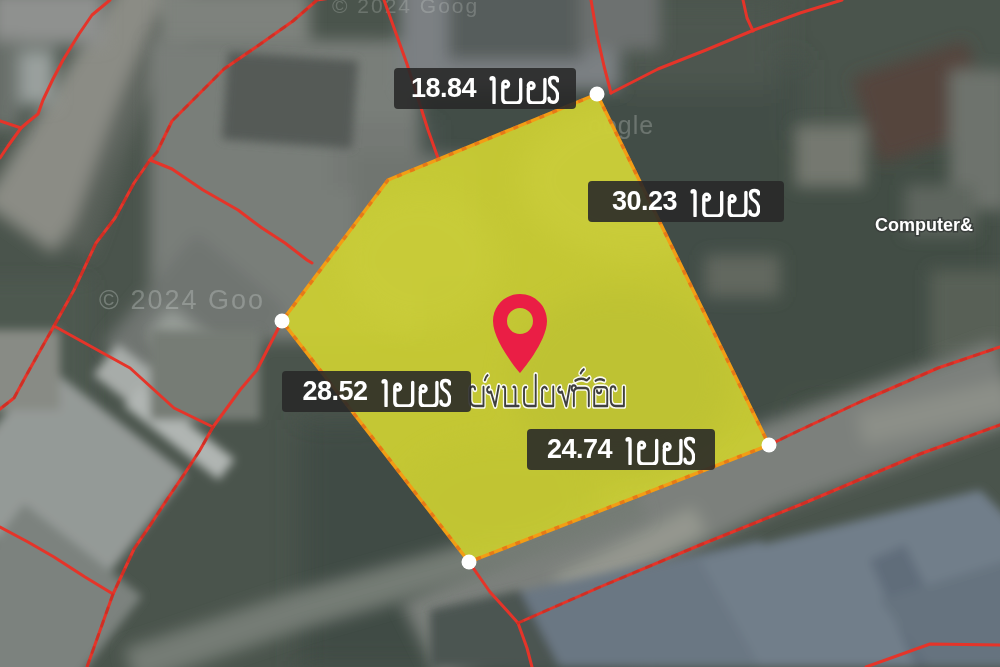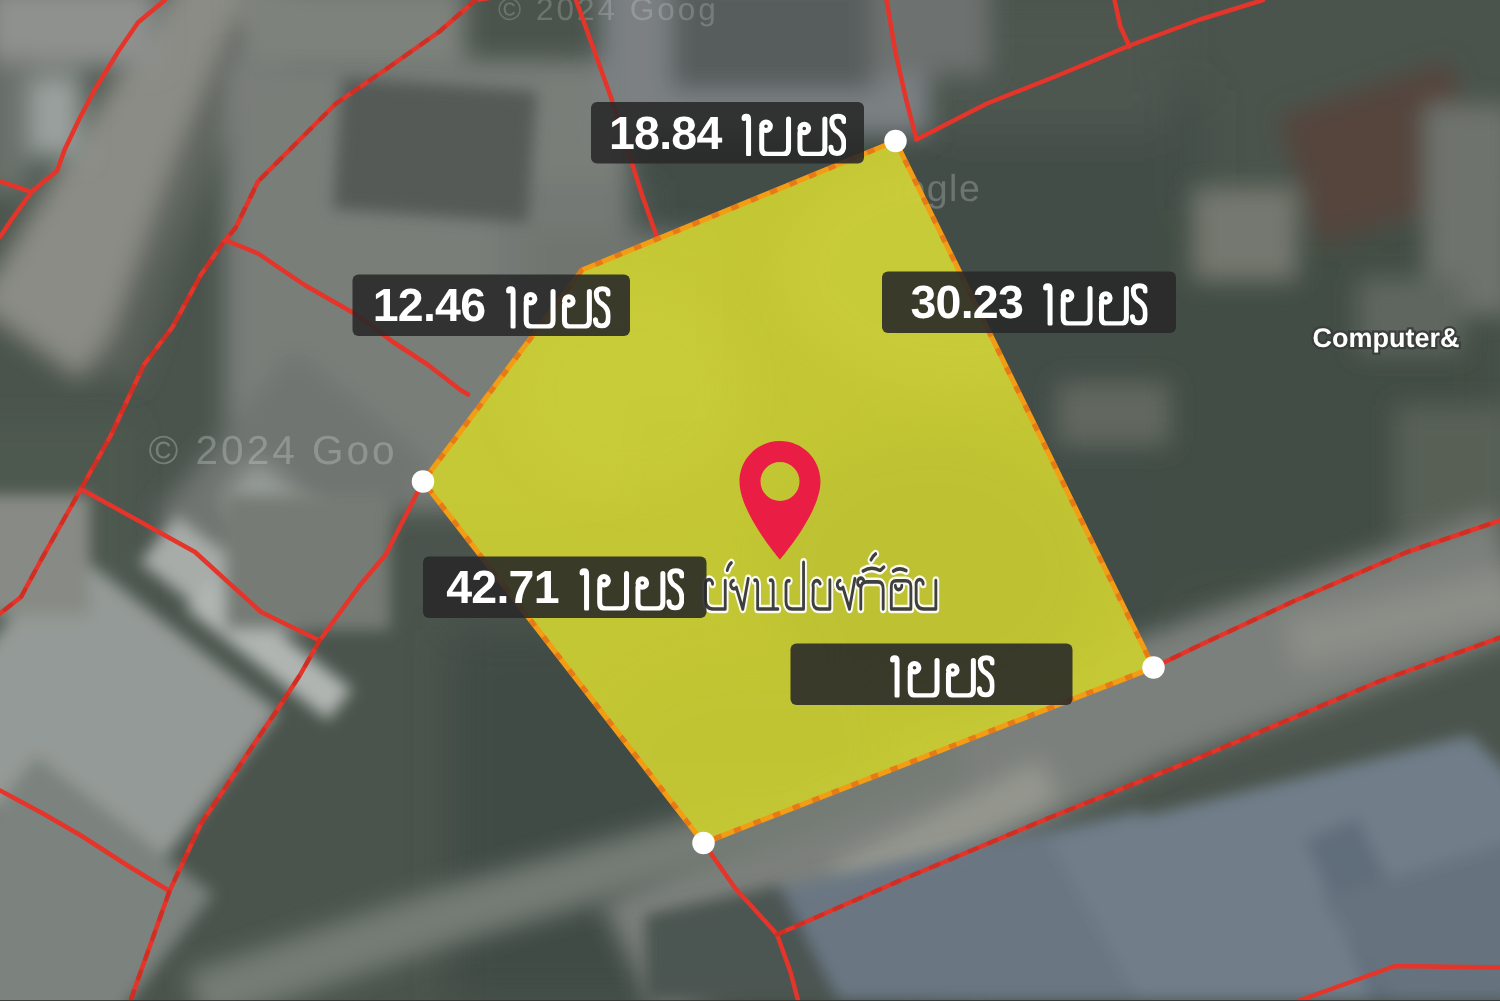--- a/index.html
+++ b/index.html
@@ -1,19 +1,19 @@
 <!DOCTYPE html>
 <html><head>
 <meta charset="utf-8">
 <style>
 html,body{margin:0;padding:0;background:#222;}
 #stage{position:relative;width:1000px;height:667px;overflow:hidden;font-family:"Liberation Sans",sans-serif;background:#4a544c;}
 #stage > svg.bgsvg{position:absolute;left:0;top:0;filter:blur(0.3px);}
 .lbl{position:absolute;background:rgba(40,40,40,0.89);border-radius:4px;display:flex;align-items:center;justify-content:center;color:#fff;filter:blur(0.35px);}
-.num{font-size:31px;letter-spacing:-0.5px;font-weight:bold;}
+.num{font-size:27px;letter-spacing:-0.5px;font-weight:bold;}
 </style>
 </head>
 <body>
 <div id="stage">
 
 <svg class="bgsvg" width="1000" height="667" viewBox="0 0 1000 667">
 <defs>
 <filter id="b5" x="-50%" y="-50%" width="200%" height="200%">
           <feGaussianBlur stdDeviation="5"></feGaussianBlur>
         </filter>
@@ -228,63 +228,51 @@
 <path d="M5.9,25 L5.9,4.8 Q5.9,3.1 4.5,3.1 Q3.3,3.1 3.3,4.3"></path>
 <circle cx="16" cy="8.8" r="2.5"></circle>
 <path d="M13.5,10.5 L13.5,21.5 Q13.5,25 17,25 L25.5,25 Q29,25 29,21.5 L29,4.6"></path>
 <circle cx="38.1" cy="10.1" r="2.5"></circle>
 <path d="M35.6,12.4 L35.6,21.5 Q35.6,25 39,25 L46.5,25 Q50,25 50,21.5 L50,4.6"></path>
 <path d="M61,6 Q61,3 57.5,3 Q54,3 54,6 Q54,10 57.5,12 Q61,14.5 61,19 Q61,24.5 57,24.5 Q53.5,24.5 53.5,21"></path>
 </g>
 </svg>
 </div>
 
-<div class="lbl" style="left:235px;top:183px;width:185px;height:41px;">
-<span class="num">12.46</span>
-<svg class="metr" width="72" height="30" viewBox="0 0 62 26" style="margin-left:11px;">
-<g fill="none" stroke="#fff" stroke-width="2.9" stroke-linecap="round">
-<path d="M5.9,25 L5.9,4.8 Q5.9,3.1 4.5,3.1 Q3.3,3.1 3.3,4.3"></path>
-<circle cx="16" cy="8.8" r="2.5"></circle>
-<path d="M13.5,10.5 L13.5,21.5 Q13.5,25 17,25 L25.5,25 Q29,25 29,21.5 L29,4.6"></path>
-<circle cx="38.1" cy="10.1" r="2.5"></circle>
-<path d="M35.6,12.4 L35.6,21.5 Q35.6,25 39,25 L46.5,25 Q50,25 50,21.5 L50,4.6"></path>
-<path d="M61,6 Q61,3 57.5,3 Q54,3 54,6 Q54,10 57.5,12 Q61,14.5 61,19 Q61,24.5 57,24.5 Q53.5,24.5 53.5,21"></path>
-</g>
-</svg>
-</div>
 
 <div class="lbl" style="left:588px;top:181px;width:196px;height:41px;">
 <span class="num">30.23</span>
 <svg class="metr" width="72" height="30" viewBox="0 0 62 26" style="margin-left:11px;">
 <g fill="none" stroke="#fff" stroke-width="2.9" stroke-linecap="round">
 <path d="M5.9,25 L5.9,4.8 Q5.9,3.1 4.5,3.1 Q3.3,3.1 3.3,4.3"></path>
 <circle cx="16" cy="8.8" r="2.5"></circle>
 <path d="M13.5,10.5 L13.5,21.5 Q13.5,25 17,25 L25.5,25 Q29,25 29,21.5 L29,4.6"></path>
 <circle cx="38.1" cy="10.1" r="2.5"></circle>
 <path d="M35.6,12.4 L35.6,21.5 Q35.6,25 39,25 L46.5,25 Q50,25 50,21.5 L50,4.6"></path>
 <path d="M61,6 Q61,3 57.5,3 Q54,3 54,6 Q54,10 57.5,12 Q61,14.5 61,19 Q61,24.5 57,24.5 Q53.5,24.5 53.5,21"></path>
 </g>
 </svg>
 </div>
 
 <div class="lbl" style="left:282px;top:371px;width:189px;height:41px;">
-<span class="num">42.71</span>
+<span class="num">28.52</span>
 <svg class="metr" width="72" height="30" viewBox="0 0 62 26" style="margin-left:11px;">
 <g fill="none" stroke="#fff" stroke-width="2.9" stroke-linecap="round">
 <path d="M5.9,25 L5.9,4.8 Q5.9,3.1 4.5,3.1 Q3.3,3.1 3.3,4.3"></path>
 <circle cx="16" cy="8.8" r="2.5"></circle>
 <path d="M13.5,10.5 L13.5,21.5 Q13.5,25 17,25 L25.5,25 Q29,25 29,21.5 L29,4.6"></path>
 <circle cx="38.1" cy="10.1" r="2.5"></circle>
 <path d="M35.6,12.4 L35.6,21.5 Q35.6,25 39,25 L46.5,25 Q50,25 50,21.5 L50,4.6"></path>
 <path d="M61,6 Q61,3 57.5,3 Q54,3 54,6 Q54,10 57.5,12 Q61,14.5 61,19 Q61,24.5 57,24.5 Q53.5,24.5 53.5,21"></path>
 </g>
 </svg>
 </div>
 
 <div class="lbl" style="left:527px;top:429px;width:188px;height:41px;">
+<span class="num">24.74</span>
 <svg class="metr" width="72" height="30" viewBox="0 0 62 26" style="margin-left:11px;">
 <g fill="none" stroke="#fff" stroke-width="2.9" stroke-linecap="round">
 <path d="M5.9,25 L5.9,4.8 Q5.9,3.1 4.5,3.1 Q3.3,3.1 3.3,4.3"></path>
 <circle cx="16" cy="8.8" r="2.5"></circle>
 <path d="M13.5,10.5 L13.5,21.5 Q13.5,25 17,25 L25.5,25 Q29,25 29,21.5 L29,4.6"></path>
 <circle cx="38.1" cy="10.1" r="2.5"></circle>
 <path d="M35.6,12.4 L35.6,21.5 Q35.6,25 39,25 L46.5,25 Q50,25 50,21.5 L50,4.6"></path>
 <path d="M61,6 Q61,3 57.5,3 Q54,3 54,6 Q54,10 57.5,12 Q61,14.5 61,19 Q61,24.5 57,24.5 Q53.5,24.5 53.5,21"></path>
 </g>
 </svg>

